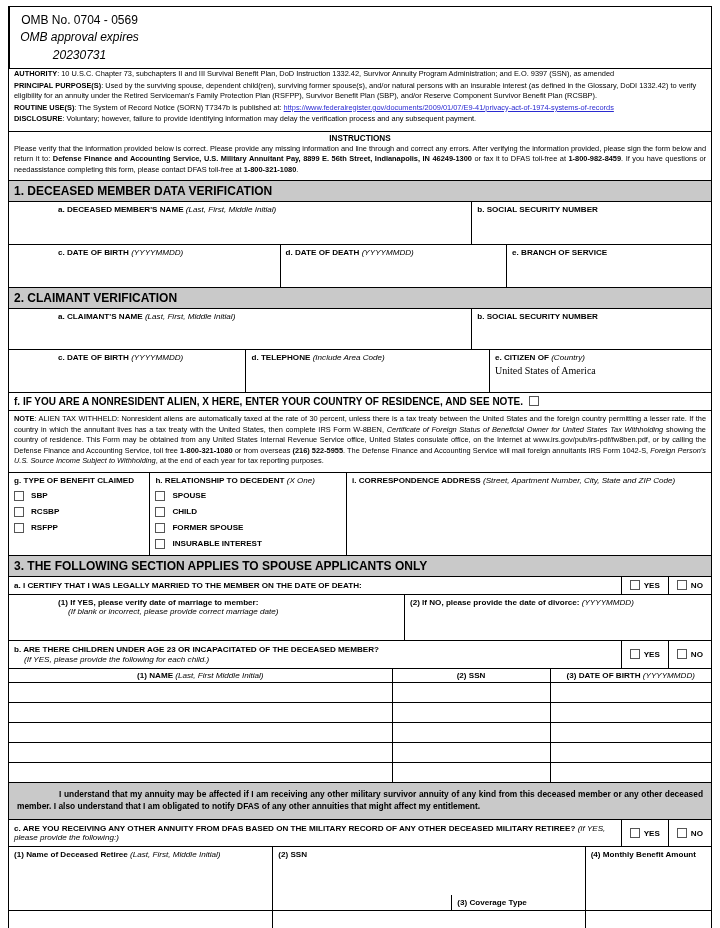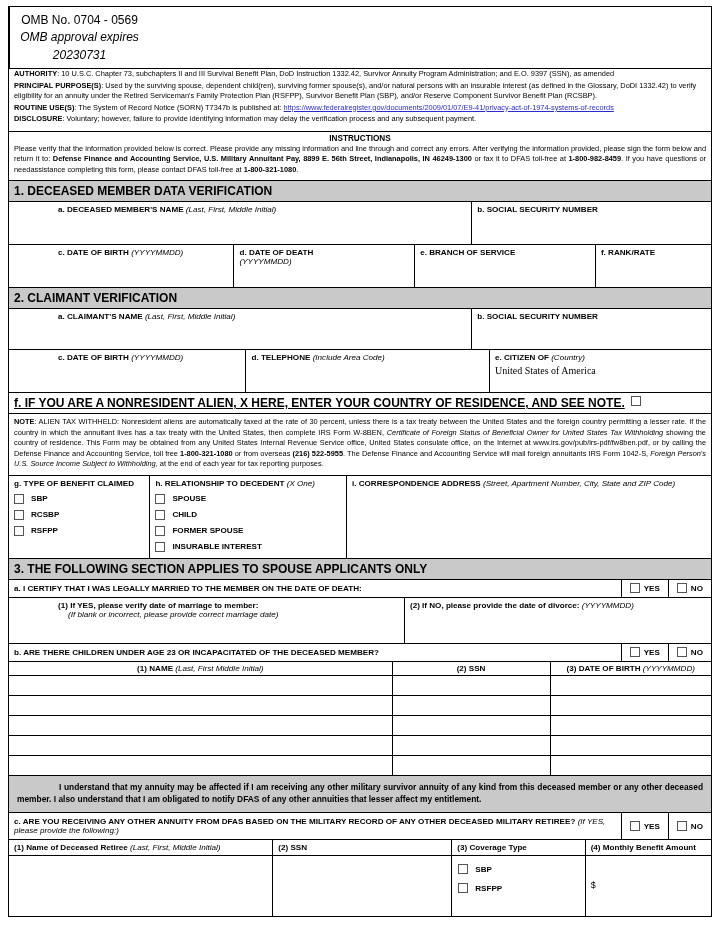--- a/index.html
+++ b/index.html
@@ -103,24 +103,23 @@
   }
   .cbx-row {
     display: flex; align-items: center;
     font-size: 8.1px; font-weight: bold;
     margin-top: 6px;
   }
 
   
   .alien-row {
     display: flex; 
-    font-size: 12px; font-weight: bold;
+    font-size: 10px; font-weight: bold;
     padding: 3px 5px;
     border-bottom: 1.2px solid #000;
-    text-decoration: underline;
   }
   .alien-row .cbx { margin-left: 6px; margin-right: 0; }
 
   .note-block {
     padding: 3px 5px 3px 5px;
     border-bottom: 1.5px solid #000;
   }
 
   
   .ben-row { display: flex; border-bottom: 1.5px solid #000; }
@@ -164,21 +163,21 @@
     text-align: justify;
   }
   .understand .ind { padding-left: 42px; }
 
   
   .ret-head { display: flex; border-bottom: 1.2px solid #000; }
   .ret-cell { font-size: 8.1px; padding: 3px 4px 3px 5px; }
   .ret-cell + .ret-cell { border-left: 1.2px solid #000; }
   .rw1 { width: 37.5%; }
   .rw2 { width: 25.5%; }
-  .rw3 { width: 19%; }
+  .rw3 { width: 19%; margin-top: 48px; }
   .rw4 { width: 18%; }
   .ret-body { display: flex; height: 60px; }
   .ret-body > div + div { border-left: 1.2px solid #000; }
 
   
   .footer {
     display: flex; align-items: center;
     padding: 6px 4px 0 2px;
     position: relative;
     height: 40px;
@@ -253,24 +252,20 @@
       </div>
       <div class="cell h40" style="width:26%">
         <span class="lbl">d. DATE OF DEATH</span>
         <span class="hint">(YYYYMMDD)</span>
         <div class="val-serif"></div>
       </div>
       <div class="cell h40" style="width:26%">
         <span class="lbl">e. BRANCH OF SERVICE</span>
         <div class="val-serif"></div>
       </div>
-      <div class="cell h40" style="width:22%">
-        <span class="lbl">f. RANK/RATE</span>
-        <div class="val-serif"></div>
-      </div>
     </div>
 
     <div class="secbar">2. CLAIMANT VERIFICATION</div>
 
     <div class="row">
       <div class="cell w61 h38">
         <span class="lbl">a. CLAIMANT'S NAME</span>
         <span class="hint">(Last, First, Middle Initial)</span>
         <div class="val-serif"></div>
       </div>
@@ -388,20 +383,21 @@
       <div class="cell w50 h44">
         <span class="lbl">(2) If NO, please provide the date of divorce:</span>
         <span class="hint">(YYYYMMDD)</span>
         <div class="val-serif"></div>
       </div>
     </div>
 
     <div class="q-row">
       <div class="q-text">
         <span class="lbl">b. ARE THERE CHILDREN UNDER AGE 23 OR INCAPACITATED OF THE DECEASED MEMBER?</span>
+        <span class="sub">(If YES, please provide the following for each child.)</span>
       </div>
       <div class="q-yn">
         <div class="yn">
           <span class="cbx"></span>
           <span>YES</span>
         </div>
         <div class="yn-sep"></div>
         <div class="yn">
           <span class="cbx"></span>
           <span>NO</span>
@@ -446,21 +442,21 @@
       <div class="td cw2"></div>
       <div class="td cw3"></div>
     </div>
     <div class="tbl-row">
       <div class="td cw1"></div>
       <div class="td cw2"></div>
       <div class="td cw3"></div>
     </div>
 
     <div class="understand">
-      <span class="ind">I understand that my annuity may be affected if I am receiving any other military survivor annuity of any kind from this deceased member or any other deceased member. I also understand that I am obligated to notify DFAS of any other annuities that lesser affect my entitlement.</span>
+      <span class="ind">I understand that my annuity may be affected if I am receiving any other military survivor annuity of any kind from this deceased member or any other deceased member. I also understand that I am obligated to notify DFAS of any other annuities that might affect my entitlement.</span>
     </div>
 
     <div class="q-row">
       <div class="q-text">
         <span class="lbl">c. ARE YOU RECEIVING ANY OTHER ANNUITY FROM DFAS BASED ON THE MILITARY RECORD OF ANY OTHER DECEASED MILITARY RETIREE?</span>
         <span class="hint">(If YES, please provide the following:)</span>
       </div>
       <div class="q-yn">
         <div class="yn">
           <span class="cbx"></span>

